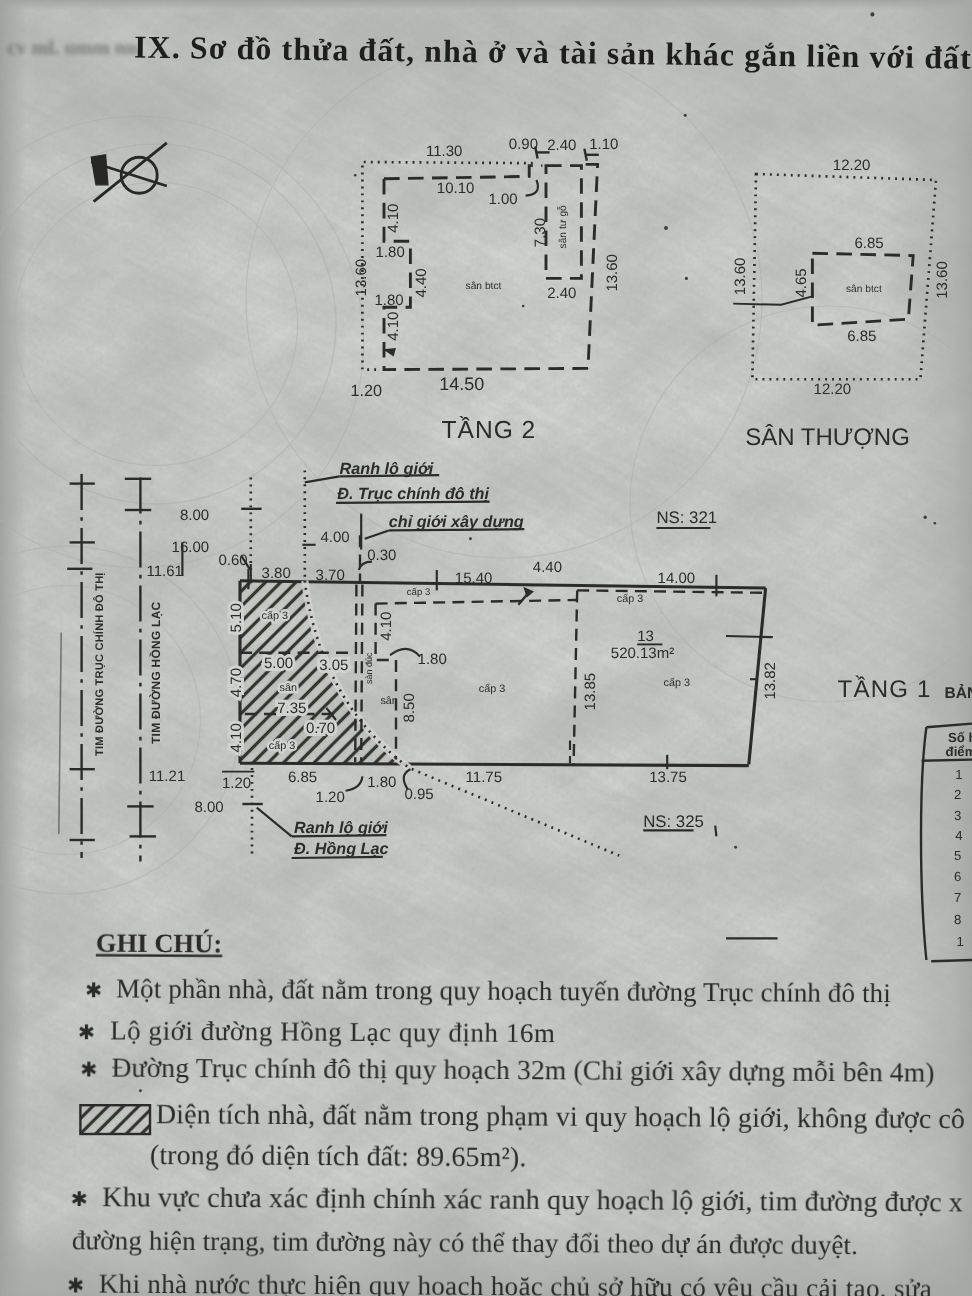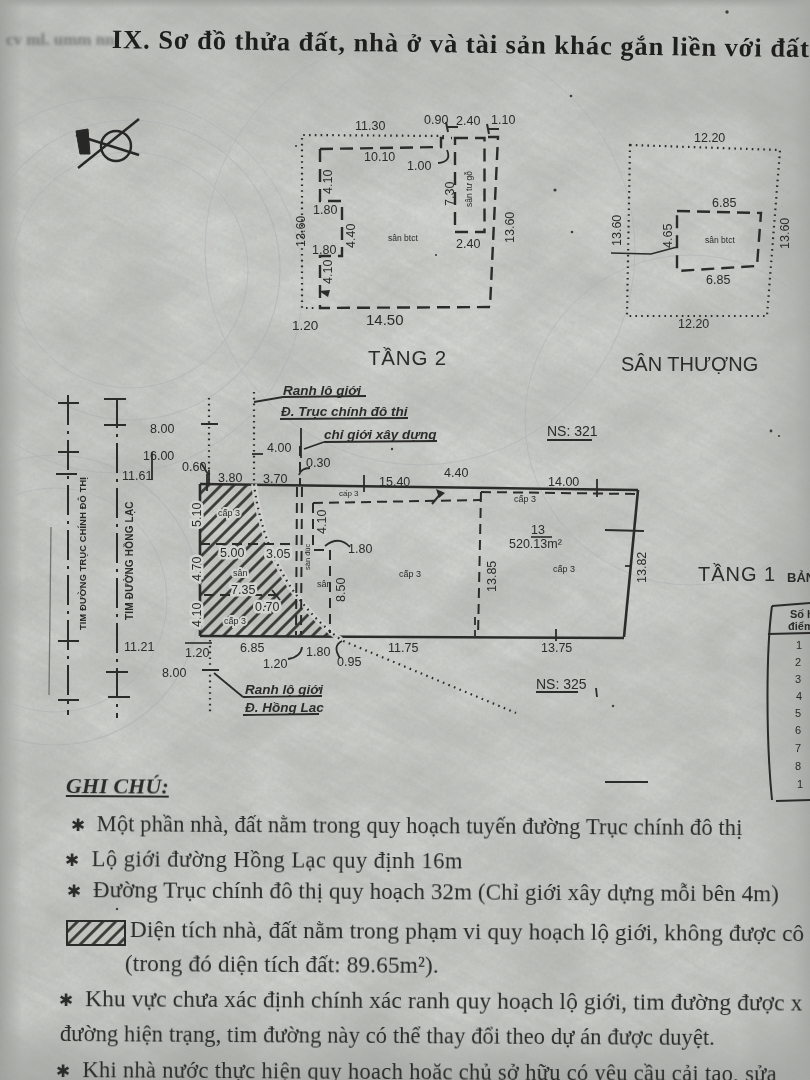--- a/index.html
+++ b/index.html
@@ -336,21 +336,21 @@
     <text x="795" y="752">7</text>
           <text x="795" y="770">8</text>
           <text x="797" y="788">1</text>
   </g>
 </g>
 
 <g>
   <rect x="67" y="921" width="58" height="24" fill="url(#hat)" stroke="#2b2c2a" stroke-width="2"></rect>
 </g>
 </svg>
-<div class="note" id="ghichu" style="left:66px;top:773px;font-style:italic;">GHI CHÚ:</div>
+<div class="note" id="ghichu" style="left:80px;top:773px;">GHI CHÚ:</div>
 <div class="note" style="left:71px;top:811px;"><span style="font-size:17px">✱</span>&nbsp; Một phần nhà, đất nằm trong quy hoạch tuyến đường Trục chính đô thị</div>
 <div class="note" style="left:65px;top:846px;letter-spacing:.45px;"><span style="font-size:17px">✱</span>&nbsp; Lộ giới đường Hồng Lạc quy định 16m</div>
 <div class="note" style="left:67px;top:877px;font-size:23px;"><span style="font-size:17px">✱</span>&nbsp; Đường Trục chính đô thị quy hoạch 32m (Chỉ giới xây dựng mỗi bên 4m)</div>
 <div class="note" style="left:130px;top:916px;font-size:23.3px;">Diện tích nhà, đất nằm trong phạm vi quy hoạch lộ giới, không được cô</div>
 <div class="note" style="left:125px;top:950px;font-size:23.3px;">(trong đó diện tích đất: 89.65m²).</div>
 <div class="note" style="left:59px;top:985px;font-size:23.4px;"><span style="font-size:17px">✱</span>&nbsp; Khu vực chưa xác định chính xác ranh quy hoạch lộ giới, tim đường được x</div>
 <div class="note" style="left:60px;top:1021px;">đường hiện trạng, tim đường này có thể thay đổi theo dự án được duyệt.</div>
 <div class="note" style="left:56px;top:1057px;letter-spacing:.3px;"><span style="font-size:17px">✱</span>&nbsp; Khi nhà nước thực hiện quy hoạch hoặc chủ sở hữu có yêu cầu cải tạo, sửa</div>
 </div>
 

